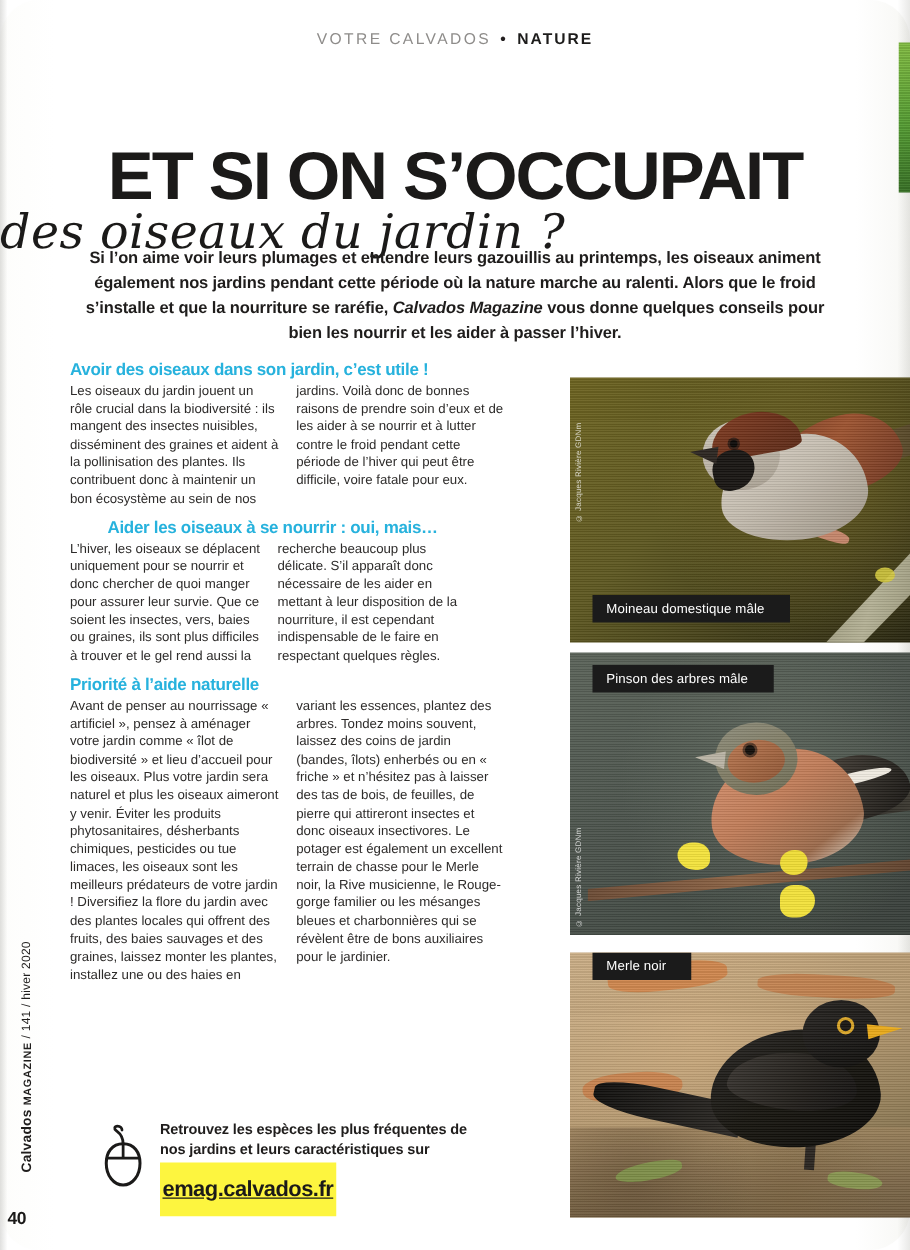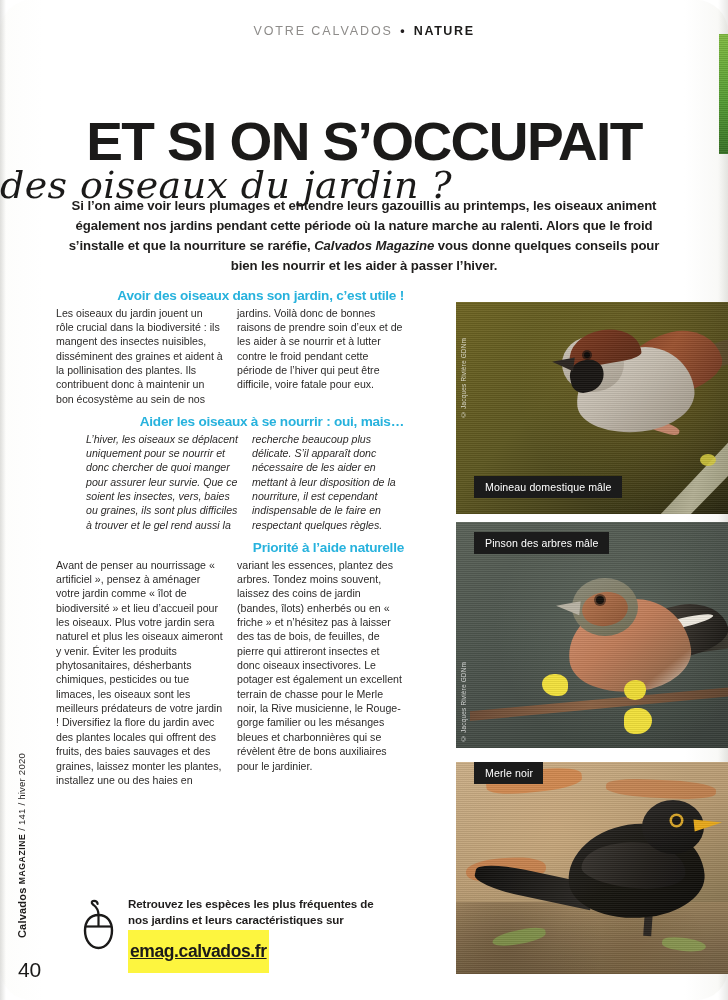--- a/index.html
+++ b/index.html
@@ -120,53 +120,52 @@
     width: 348px;
   }
   .sec { margin-bottom: 8px; }
   .sec-title {
     color: #27b2dd;
     font-weight: 700;
     font-size: 13.6px;
     letter-spacing: -0.25px;
     margin: 0 0 2px 0;
     line-height: 1.15;
-    text-align: right;
   }
   .sec.indent .sec-title { margin-left: 30px; }
   .cols {
     column-count: 2;
     column-gap: 14px;
     font-size: 10.6px;
     line-height: 1.355;
     color: #2d2b2a;
     text-align: left;
   }
-  .cols.indent { margin-left: 30px; width: 318px; font-style: italic; }
+  .cols.indent { width: 318px; }
   .cols p { margin: 0; }
 
   
   .photo {
     position: absolute;
     overflow: hidden;
     background: #444;
   }
   .photo .grain {
     position: absolute; inset: 0;
     background-image: repeating-linear-gradient(
       to bottom, rgba(255,255,255,0.055) 0 1px, rgba(0,0,0,0.075) 1px 2px);
     pointer-events: none;
     z-index: 6;
   }
   .cap {
     position: absolute;
     background: #1b1b1b;
     color: #fff;
     font-size: 10.6px;
-    padding: 5px 10px 5px 11px;
+    padding: 5px 20px 5px 11px;
     letter-spacing: .1px;
     z-index: 8;
     white-space: nowrap;
   }
   .credit {
     position: absolute;
     z-index: 8;
     font-size: 6.4px;
     letter-spacing: .2px;
     white-space: nowrap;
@@ -415,24 +414,24 @@
     font-size: 11px;
     font-weight: 700;
     color: #1f1d1c;
     letter-spacing: .2px;
     white-space: nowrap;
   }
   .side-rail .sr-small { font-size: 8.6px; font-weight: 600; letter-spacing: .6px; }
   .side-rail .sr-thin  { font-size: 9.6px; font-weight: 400; }
   .folio {
     position: absolute;
-    left: 18px;
+    left: 6px;
     bottom: 18px;
-    font-size: 21px;
-    font-weight: 400;
+    font-size: 14px;
+    font-weight: 700;
     color: #1b1a19;
     letter-spacing: -0.3px;
   }
 </style>
 </head>
 <body>
 
 <div class="page">
 
   <div class="scan-shadow-left"></div>

